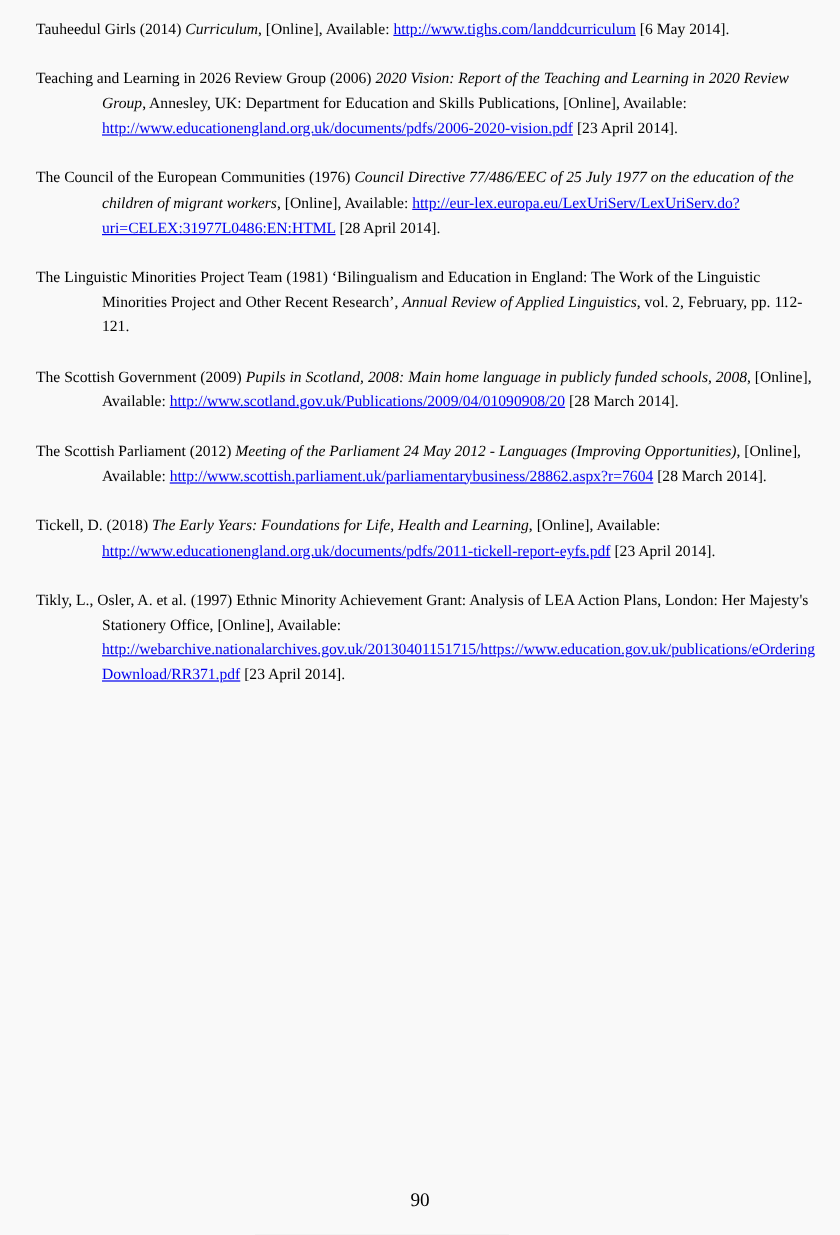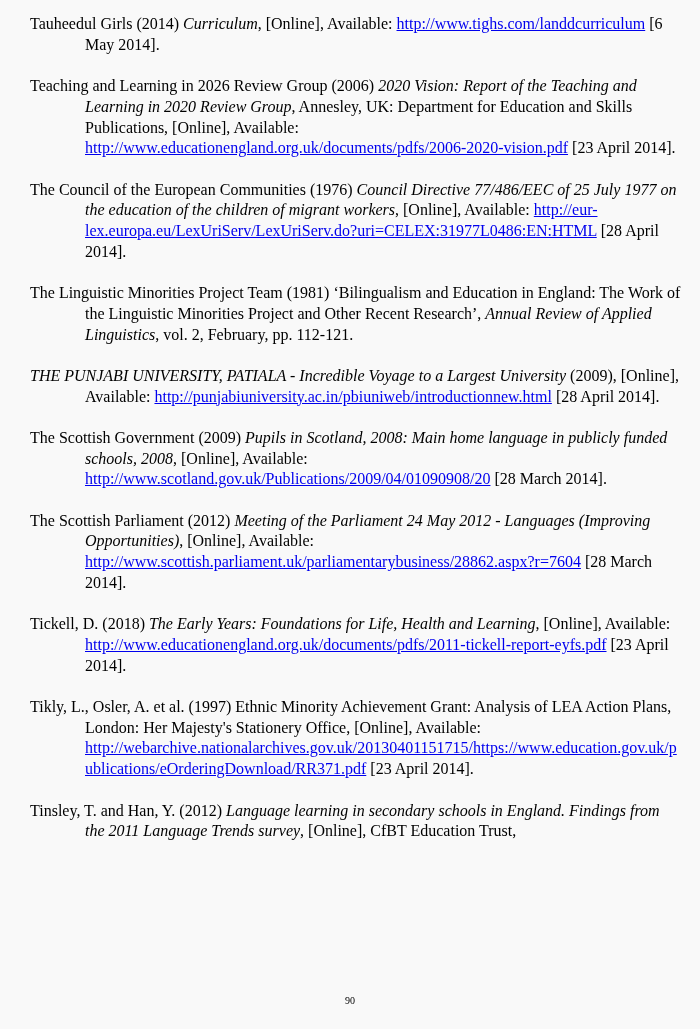--- a/index.html
+++ b/index.html
@@ -19,53 +19,51 @@
     font-family: "Liberation Serif", "DejaVu Serif", serif;
     overflow: hidden;
   }
   .refs {
     width: 100%;
   }
   .ref {
     margin: 0 0 20.7px 0;
     padding-left: 55px;
     text-indent: -55px;
-    font-size: 16px;
+    font-size: 13px;
     line-height: 20.7px;
     overflow-wrap: break-word;
     word-wrap: break-word;
   }
   .ref i {
     font-style: italic;
   }
   .url {
     color: var(--link-color, #0000ee);
     text-decoration: underline;
     cursor: pointer;
   }
   .footer {
     position: absolute;
     top: 991px;
     left: 0;
     width: 100%;
     text-align: center;
-    font-size: 10px;
+    font-size: 16px;
     line-height: 20.7px;
   }
 </style>
 </head>
 <body>
 
 <div class="page">
   <div class="refs">
       <p class="ref"><span>Tauheedul Girls (2014) </span><i>Curriculum</i><span>, [Online], Available: </span><a class="url">http://www.tighs.com/landdcurriculum</a><span> [6 May 2014].</span></p>
       <p class="ref"><span>Teaching and Learning in 2026 Review Group (2006) </span><i>2020 Vision: Report of the Teaching and Learning in 2020 Review Group</i><span>, Annesley, UK: Department for Education and Skills Publications, [Online], Available: </span><a class="url">http://www.educationengland.org.uk/documents/pdfs/2006-2020-vision.pdf</a><span> [23 April 2014].</span></p>
       <p class="ref"><span>The Council of the European Communities (1976) </span><i>Council Directive 77/486/EEC of 25 July 1977 on the education of the children of migrant workers</i><span>, [Online], Available: </span><a class="url">http://eur-lex.europa.eu/LexUriServ/LexUriServ.do?uri=CELEX:31977L0486:EN:HTML</a><span> [28 April 2014].</span></p>
       <p class="ref"><span>The Linguistic Minorities Project Team (1981) ‘Bilingualism and Education in England: The Work of the Linguistic Minorities Project and Other Recent Research’, </span><i>Annual Review of Applied Linguistics</i><span>, vol. 2, February, pp. 112-121.</span></p>
-      <p class="ref"><i>THE PUNJABI UNIVERSITY, PATIALA - Incredible Voyage to a Largest University</i><span> (2009), [Online], Available: </span><a class="url">http://punjabiuniversity.ac.in/pbiuniweb/introductionnew.html</a><span> [28 April 2014].</span></p>
       <p class="ref"><span>The Scottish Government (2009) </span><i>Pupils in Scotland, 2008: Main home language in publicly funded schools, 2008</i><span>, [Online], Available: </span><a class="url">http://www.scotland.gov.uk/Publications/2009/04/01090908/20</a><span> [28 March 2014].</span></p>
       <p class="ref"><span>The Scottish Parliament (2012) </span><i>Meeting of the Parliament 24 May 2012 - Languages (Improving Opportunities)</i><span>, [Online], Available: </span><a class="url">http://www.scottish.parliament.uk/parliamentarybusiness/28862.aspx?r=7604</a><span> [28 March 2014].</span></p>
       <p class="ref"><span>Tickell, D. (2018) </span><i>The Early Years: Foundations for Life, Health and Learning</i><span>, [Online], Available: </span><a class="url">http://www.educationengland.org.uk/documents/pdfs/2011-tickell-report-eyfs.pdf</a><span> [23 April 2014].</span></p>
       <p class="ref"><span>Tikly, L., Osler, A. et al. (1997) Ethnic Minority Achievement Grant: Analysis of LEA Action Plans, London: Her Majesty's Stationery Office, [Online], Available: </span><a class="url">http://webarchive.nationalarchives.gov.uk/20130401151715/https://www.education.gov.uk/publications/eOrderingDownload/RR371.pdf</a><span> [23 April 2014].</span></p>
-      <p class="ref"><span>Tinsley, T. and Han, Y. (2012) </span><i>Language learning in secondary schools in England. Findings from the 2011 Language Trends survey</i><span>, [Online], CfBT Education Trust,</span></p>
     </div>
   <div class="footer">90</div>
 </div>
 
 </body></html>

